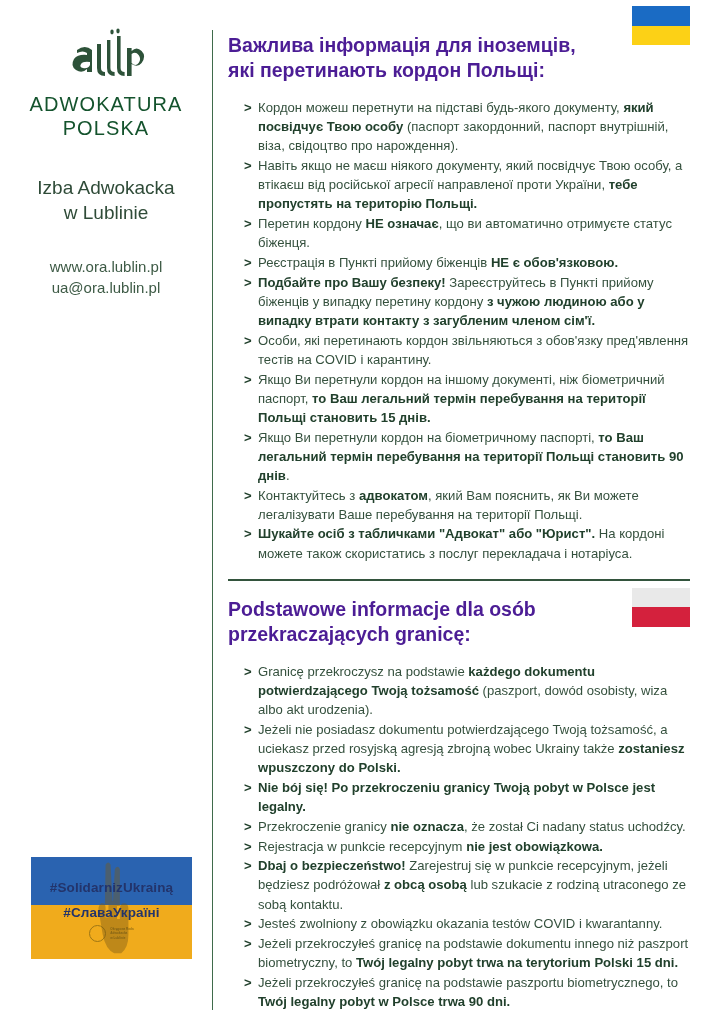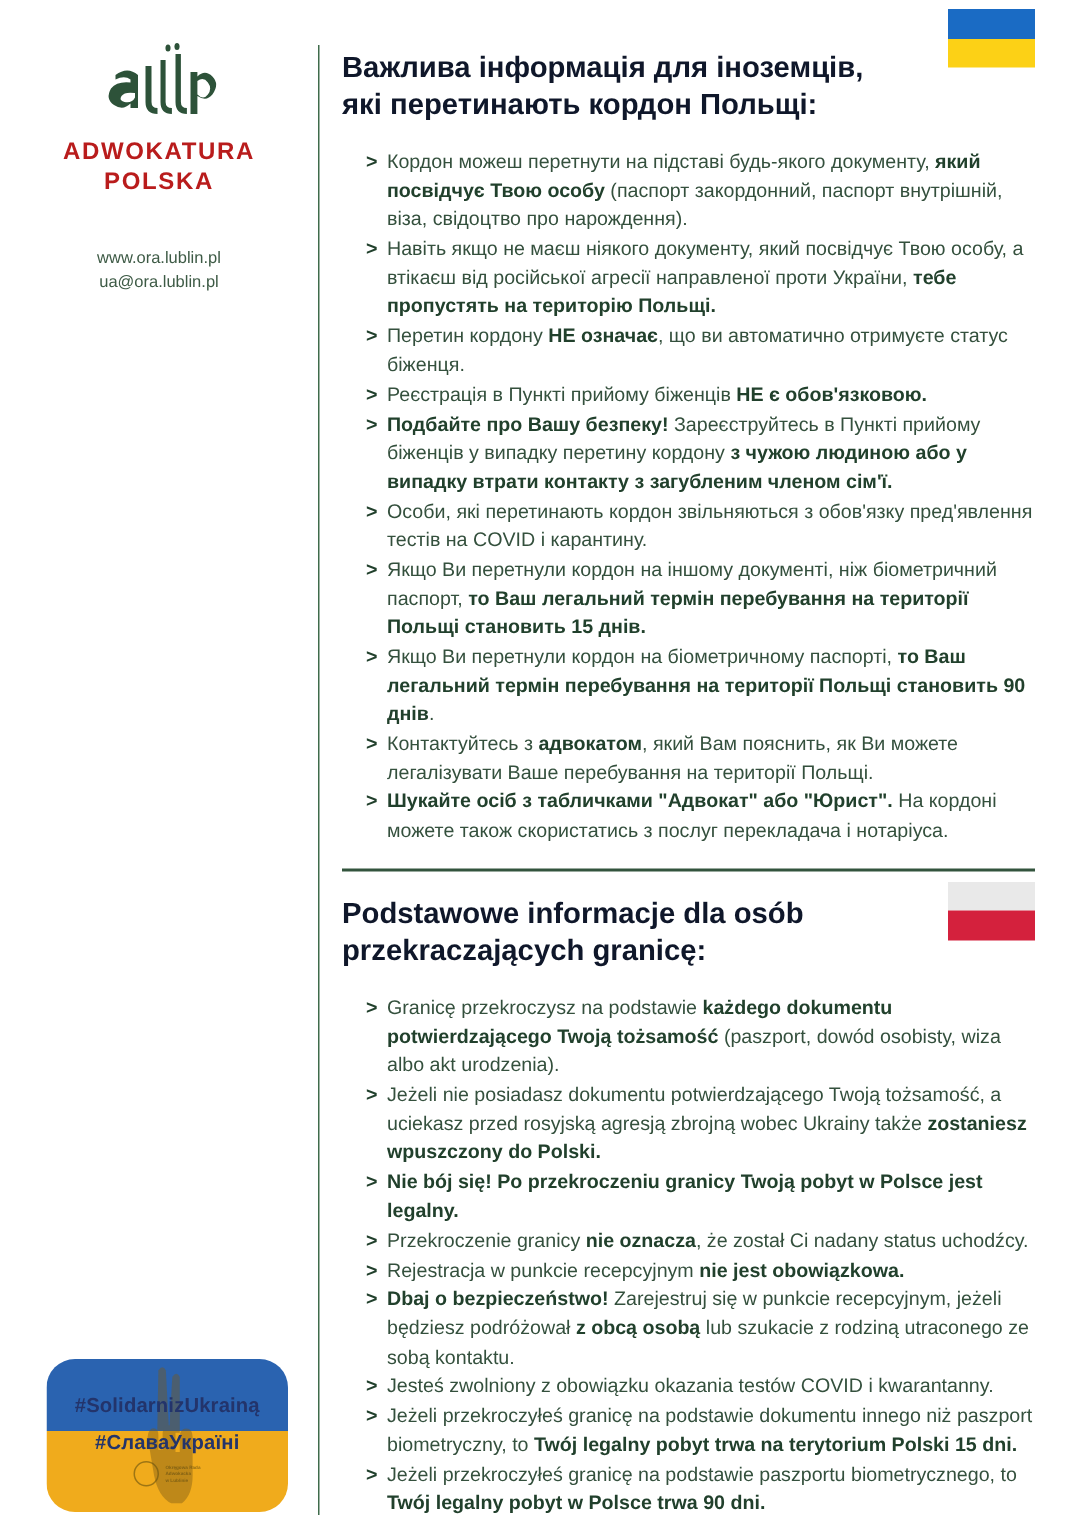--- a/index.html
+++ b/index.html
@@ -29,53 +29,52 @@
   }
 
   #brand-logo {
     margin: 6px auto 10px auto;
     width: 78px;
     height: 54px;
   }
   #brand-logo svg { display: block; width: 100%; height: 100%; }
 
   #org-name {
-    font-size: 16px;
+    font-size: 20px;
     letter-spacing: 1.1px;
     line-height: 1.22;
-    color: #b91c1c;
-    font-weight: 700;
+    color: #14532d;
+    font-weight: 400;
     margin: 0 0 34px 0;
     white-space: pre-line;
   }
 
   #chamber-name {
     font-size: 19px;
     line-height: 1.34;
     color: #2f4b38;
     font-weight: 400;
     margin: 0 0 30px 0;
     white-space: pre-line;
   }
 
   .contact-line {
-    font-size: 11px;
+    font-size: 15px;
     line-height: 1.45;
     color: #3d5a45;
   }
 
   
   #solidarity-poster {
     position: absolute;
     left: 31px;
-    top: 906px;
+    top: 857px;
     width: 161px;
     height: 102px;
     overflow: hidden;
-    border-radius: 19px;
   }
   #poster-flag-top {
     position: absolute; left: 0; top: 0;
     width: 100%; height: 47%;
     background: #2a63b0;
   }
   #poster-flag-bottom {
     position: absolute; left: 0; top: 47%;
     width: 100%; height: 53%;
     background: #f0ab1c;
@@ -145,21 +144,21 @@
   }
 
   .section { position: relative; }
   #section-ua { padding-top: 33px; }
   #section-pl { padding-top: 16px; }
 
   .section-heading {
     font-size: 19.5px;
     font-weight: bold;
     line-height: 1.26;
-    color: #0f172a;
+    color: #4c1d95;
     margin: 0 0 7px 0;
     white-space: pre-line;
     max-width: 400px;
   }
 
   .flag {
     position: absolute;
     right: 16px;
     width: 58px;
     height: 39px;
@@ -217,20 +216,22 @@
         <path d="M60 20 l4.6 0 0 3 q5 -5 10 0 q5 5 0 12 q-4 5 -10 1 l0 12 -4.6 0 z m4.6 6 l0 9 q4 4 7 0 q3 -4 0 -8 q-3 -4 -7 -1 z"></path>
         <ellipse cx="45" cy="4" rx="1.7" ry="2.4"></ellipse>
         <ellipse cx="51" cy="3" rx="1.7" ry="2.4"></ellipse>
       </g>
     </svg>
   </div>
 
   <div id="org-name">ADWOKATURA
 POLSKA</div>
 
+  <div id="chamber-name">Izba Adwokacka
+w Lublinie</div>
 
   <div class="contact-line">www.ora.lublin.pl</div>
   <div class="contact-line">ua@ora.lublin.pl</div>
 
   <div id="solidarity-poster">
     <div id="poster-flag-top" style="background: rgb(42, 99, 176);"></div>
     <div id="poster-flag-bottom" style="background: rgb(240, 171, 28);"></div>
 
     <div id="poster-hand">
       <svg viewBox="0 0 46 140" xmlns="http://www.w3.org/2000/svg">

